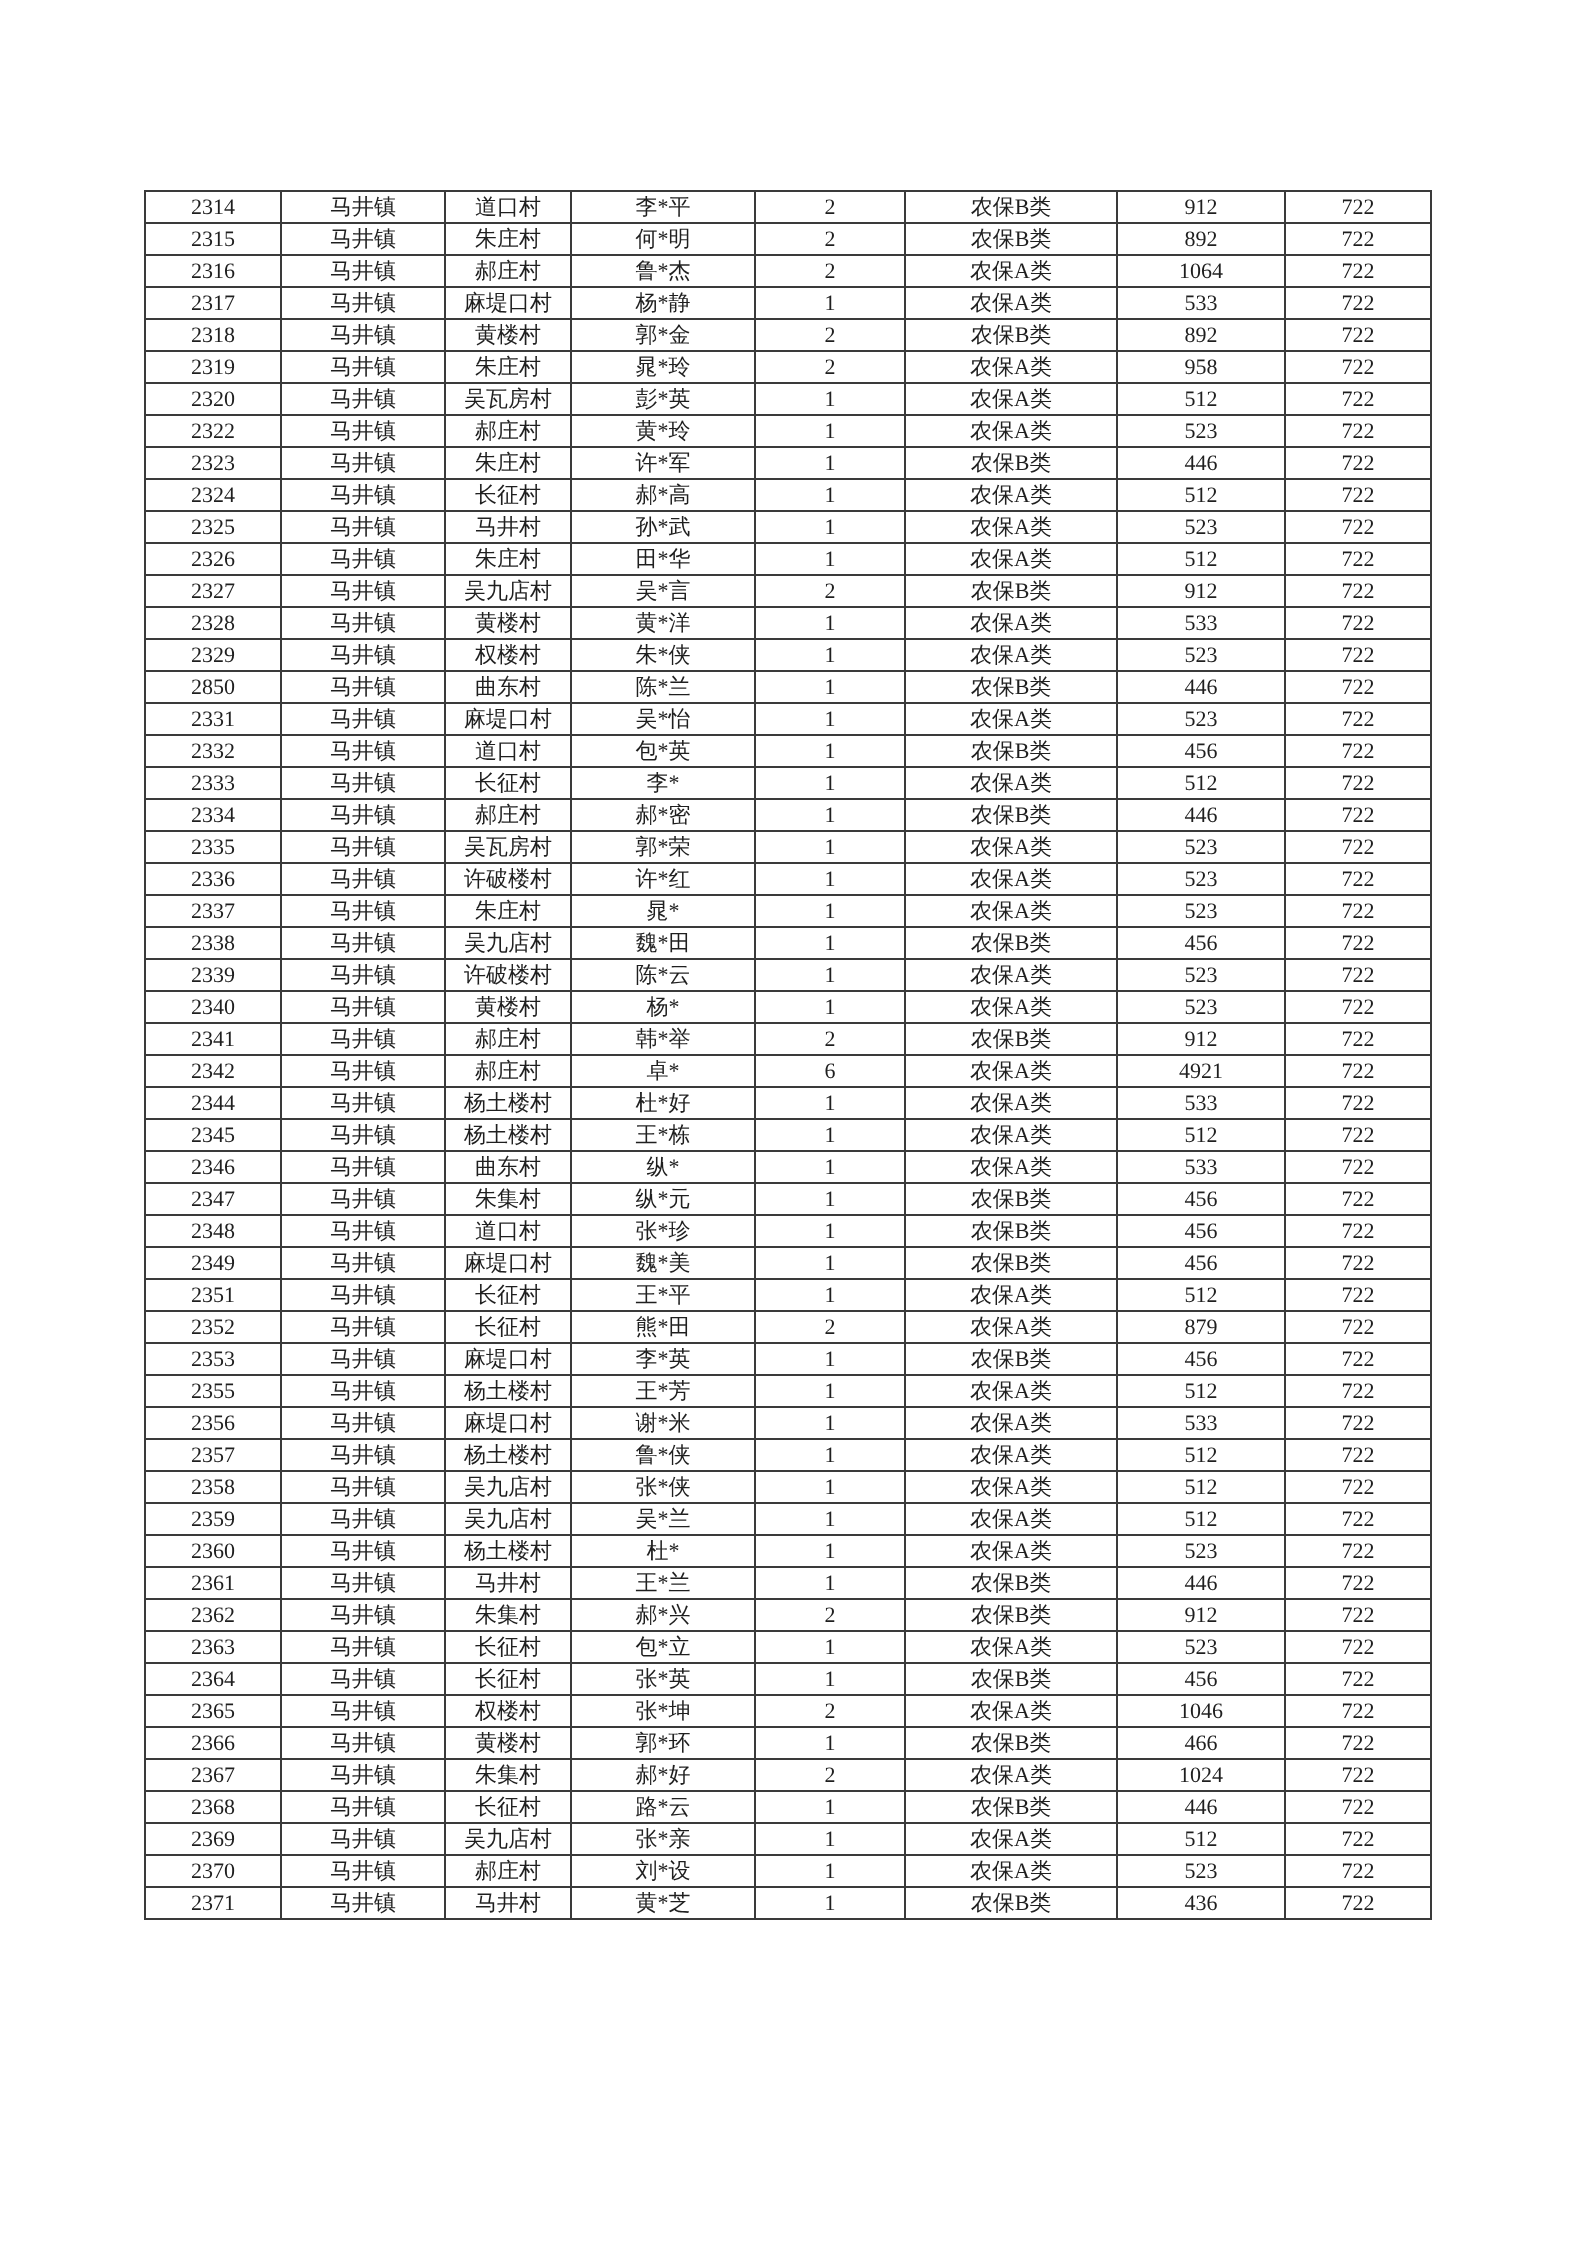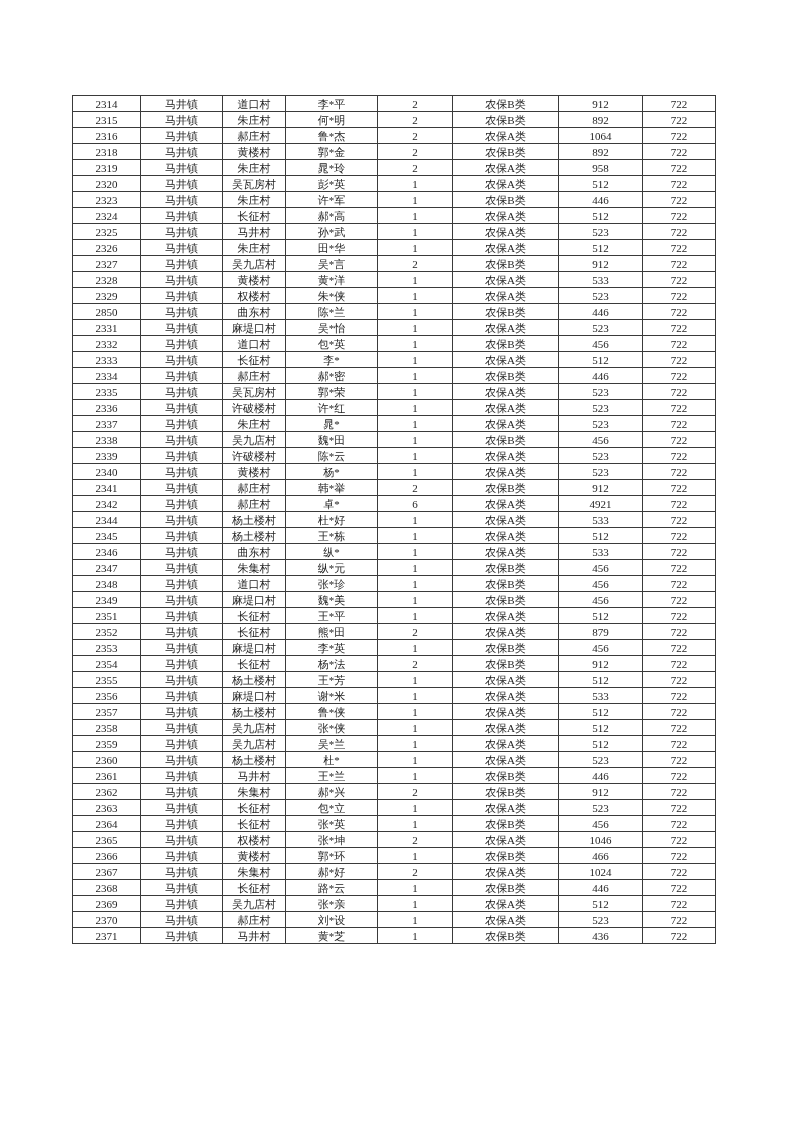--- a/index.html
+++ b/index.html
@@ -84,20 +84,30 @@
           <td>2316</td>
           <td>马井镇</td>
           <td>郝庄村</td>
           <td>鲁*杰</td>
           <td>2</td>
           <td>农保A类</td>
           <td>1064</td>
           <td>722</td>
         </tr>
         <tr>
+          <td>2317</td>
+          <td>马井镇</td>
+          <td>麻堤口村</td>
+          <td>杨*静</td>
+          <td>1</td>
+          <td>农保A类</td>
+          <td>533</td>
+          <td>722</td>
+        </tr>
+        <tr>
           <td>2318</td>
           <td>马井镇</td>
           <td>黄楼村</td>
           <td>郭*金</td>
           <td>2</td>
           <td>农保B类</td>
           <td>892</td>
           <td>722</td>
         </tr>
         <tr>
@@ -111,20 +121,30 @@
           <td>722</td>
         </tr>
         <tr>
           <td>2320</td>
           <td>马井镇</td>
           <td>吴瓦房村</td>
           <td>彭*英</td>
           <td>1</td>
           <td>农保A类</td>
           <td>512</td>
+          <td>722</td>
+        </tr>
+        <tr>
+          <td>2322</td>
+          <td>马井镇</td>
+          <td>郝庄村</td>
+          <td>黄*玲</td>
+          <td>1</td>
+          <td>农保A类</td>
+          <td>523</td>
           <td>722</td>
         </tr>
         <tr>
           <td>2323</td>
           <td>马井镇</td>
           <td>朱庄村</td>
           <td>许*军</td>
           <td>1</td>
           <td>农保B类</td>
           <td>446</td>
@@ -401,30 +421,20 @@
           <td>722</td>
         </tr>
         <tr>
           <td>2353</td>
           <td>马井镇</td>
           <td>麻堤口村</td>
           <td>李*英</td>
           <td>1</td>
           <td>农保B类</td>
           <td>456</td>
-          <td>722</td>
-        </tr>
-        <tr>
-          <td>2354</td>
-          <td>马井镇</td>
-          <td>长征村</td>
-          <td>杨*法</td>
-          <td>2</td>
-          <td>农保B类</td>
-          <td>912</td>
           <td>722</td>
         </tr>
         <tr>
           <td>2355</td>
           <td>马井镇</td>
           <td>杨土楼村</td>
           <td>王*芳</td>
           <td>1</td>
           <td>农保A类</td>
           <td>512</td>

